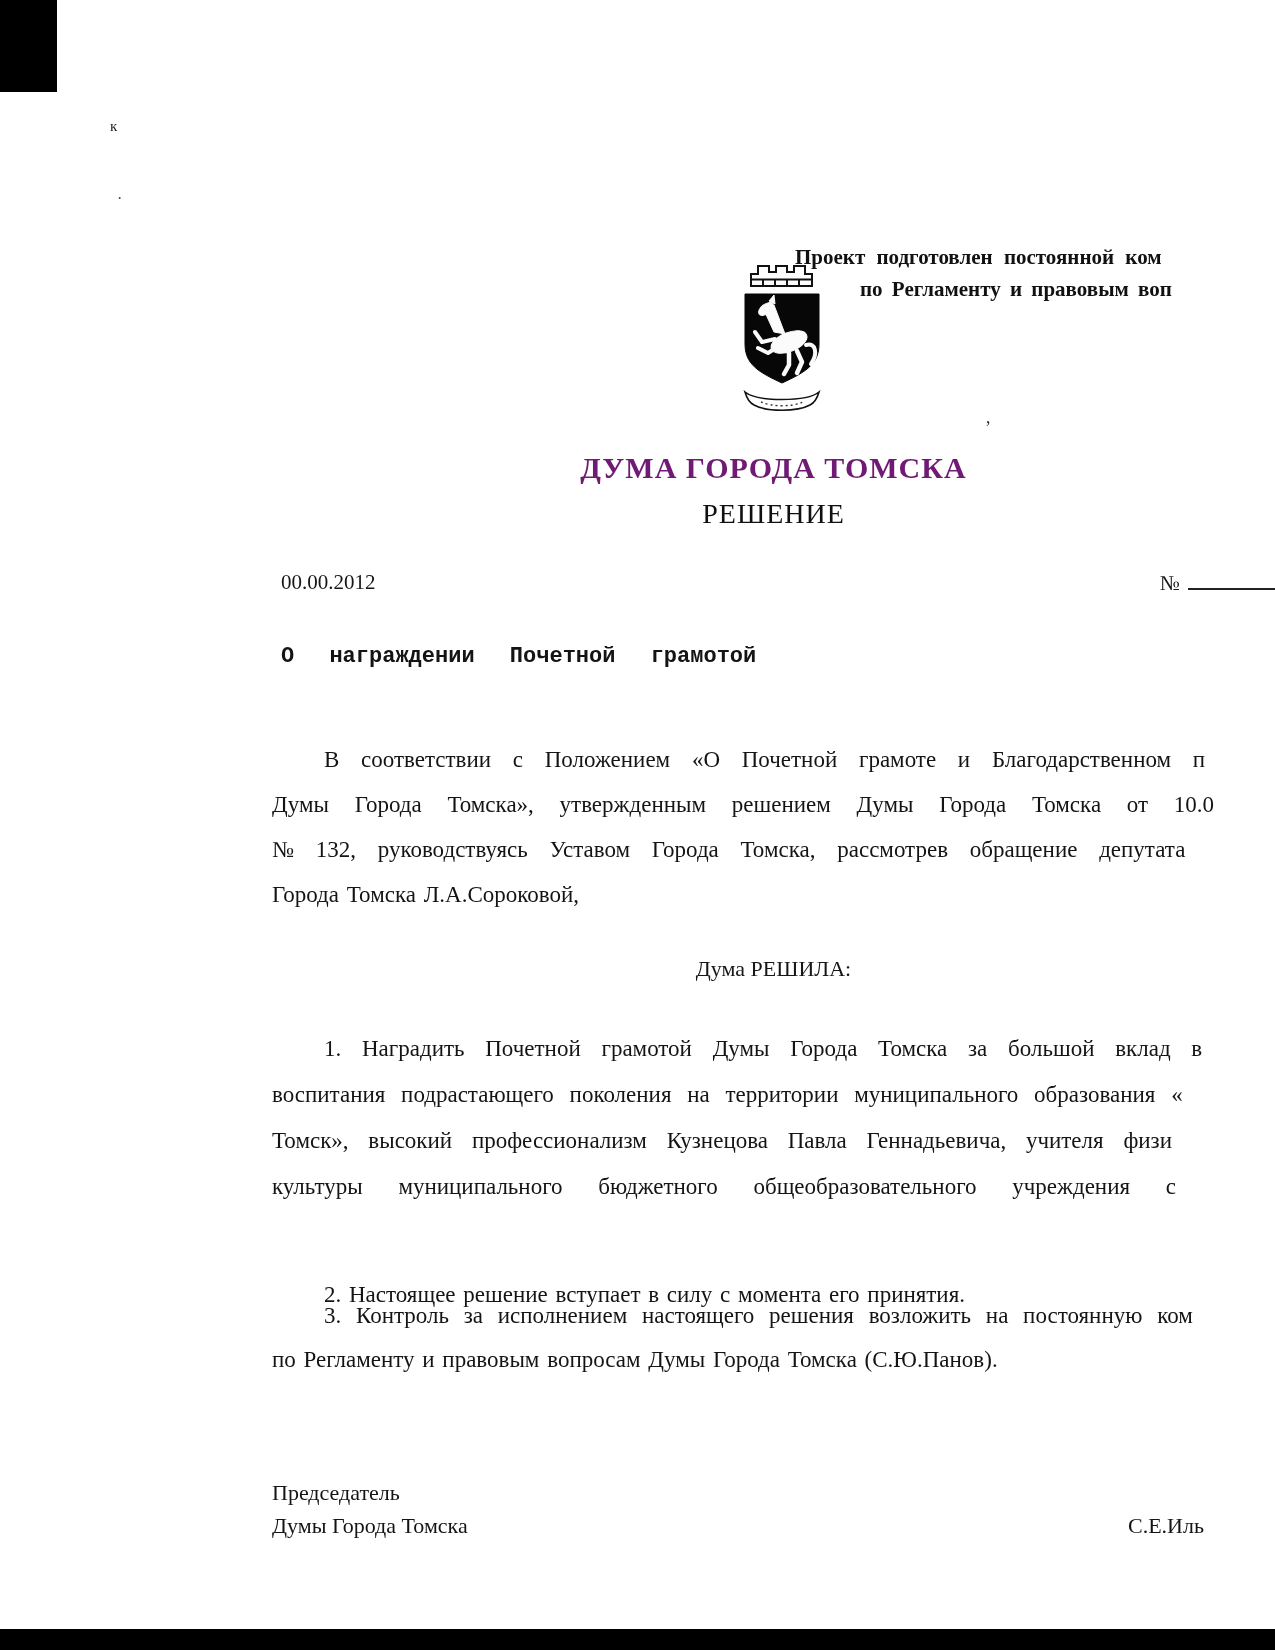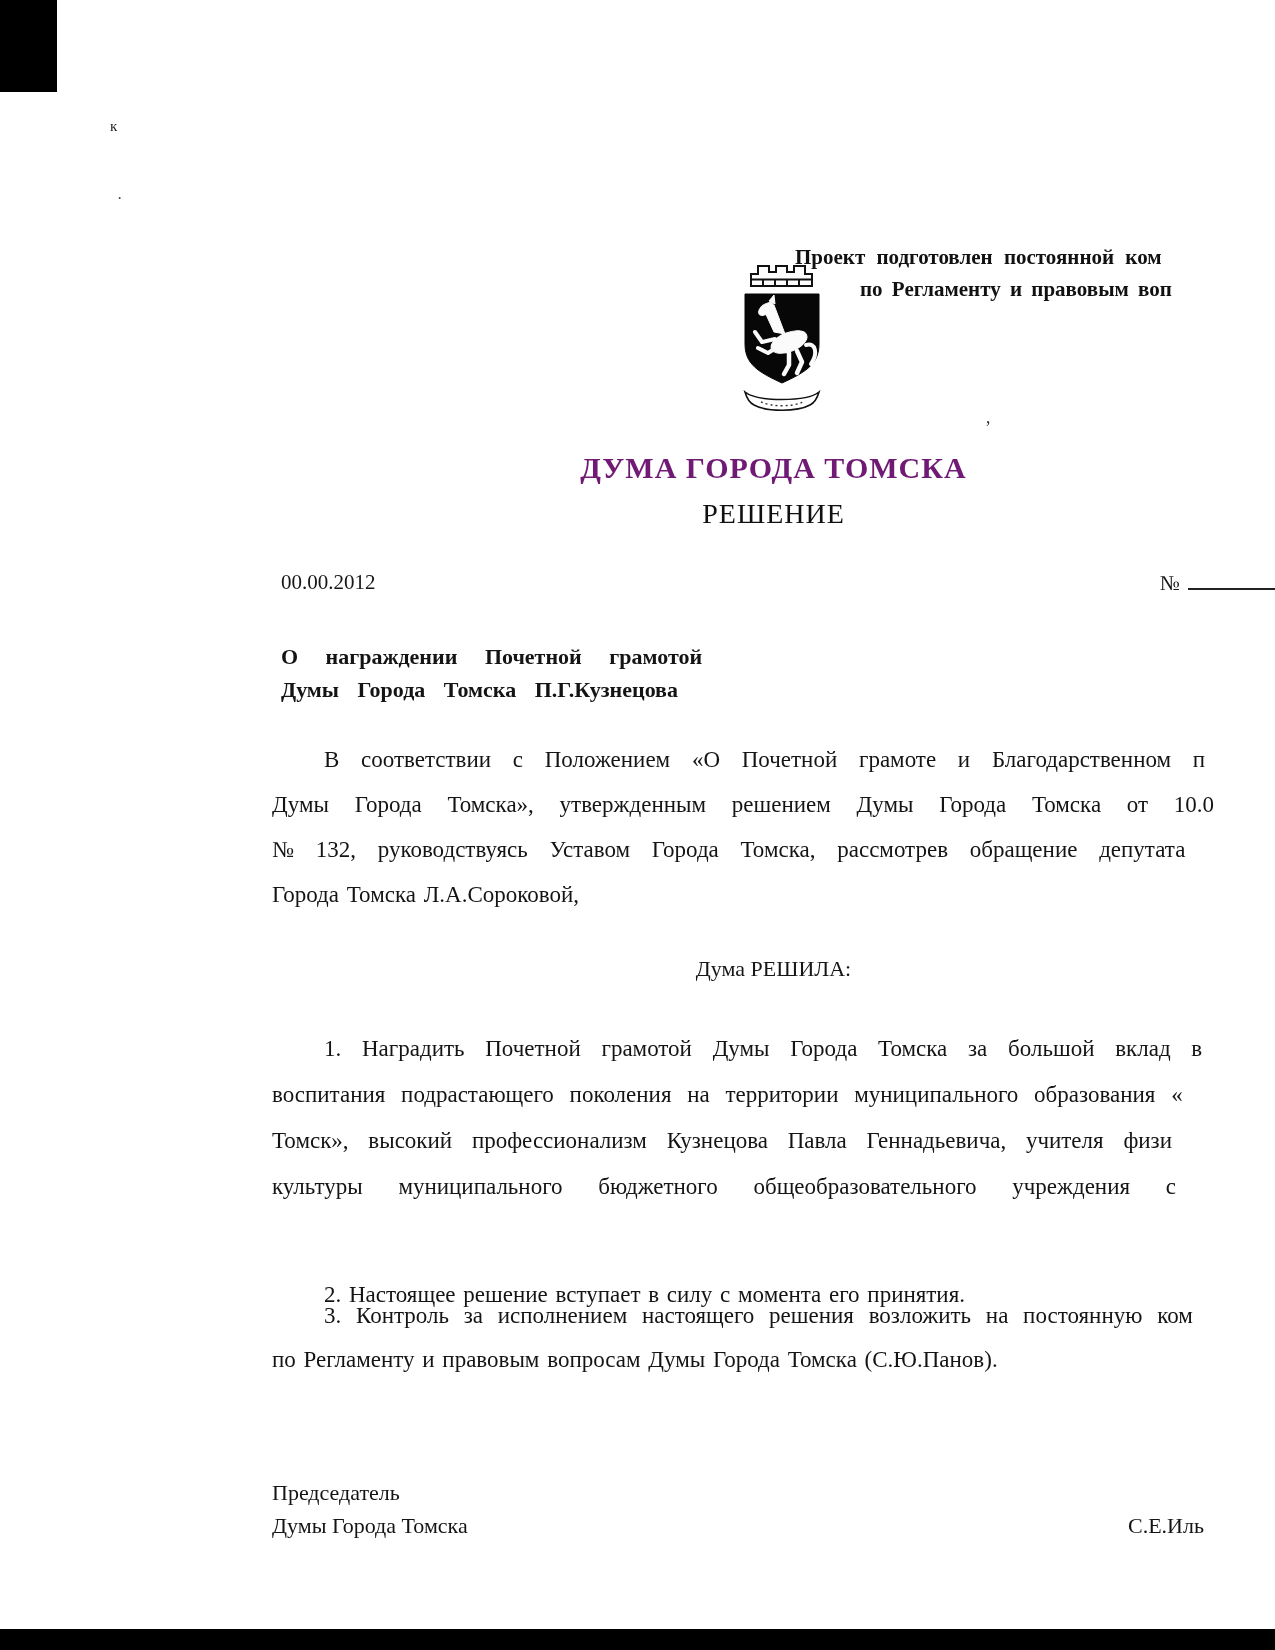--- a/index.html
+++ b/index.html
@@ -34,21 +34,21 @@
              font-size:30px; font-weight:700; letter-spacing:1px; color:#701a75;margin-top:8px; }
   .doctype { position:absolute; left:272px; width:1003px; top:498px; text-align:center;
              font-size:28px; font-weight:400; letter-spacing:1px; color:#101010; }
 
   
   .date   { position:absolute; left:281px; top:570px; font-size:21px; white-space:nowrap; }
   .number { position:absolute; left:1160px; top:570px; font-size:21px; white-space:nowrap; }
   .numline { display:inline-block; width:130px; height:20px; border-bottom:2px solid #222; margin-left:8px; }
 
   
-  .sub1 { left:281px; top:644px; font-size:22px; font-weight:700; word-spacing:22px; }
+  .sub1 { left:281px; top:644px; font-size:22px; font-weight:700; word-spacing:22px;font-family:Liberation Mono, monospace; }
   .sub2 { left:281px; top:677px; font-size:22px; font-weight:700; word-spacing:13px; }
 
   
   .p1 { left:324px; top:747px; word-spacing:16px; }
   .p2 { left:272px; top:792px; word-spacing:20px; }
   .p3 { left:272px; top:837px; word-spacing:16px; }
   .p4 { left:272px; top:882px; word-spacing:2px; }
 
   .heading { position:absolute; left:272px; width:1003px; top:956px; text-align:center; font-size:22px; }
 
@@ -114,21 +114,20 @@
 
   <div class="title">ДУМА ГОРОДА ТОМСКА</div>
   <div class="doctype">РЕШЕНИЕ</div>
 
   <div class="date">00.00.2012</div>
   <div class="number">
     <span>№</span><span class="numline"></span>
   </div>
 
   <div class="tl sub1">О награждении Почетной грамотой</div>
-  <div class="tl sub2">Думы Города Томска П.Г.Кузнецова</div>
 
   <div class="tl p1">В соответствии с Положением «О Почетной грамоте и Благодарственном п</div>
   <div class="tl p2">Думы Города Томска», утвержденным решением Думы Города Томска от 10.0</div>
   <div class="tl p3">№ 132, руководствуясь Уставом Города Томска, рассмотрев обращение депутата</div>
   <div class="tl p4">Города Томска Л.А.Сороковой,</div>
 
   <div class="heading">Дума РЕШИЛА:</div>
 
   <div class="tl i1a">1. Наградить Почетной грамотой Думы Города Томска за большой вклад в</div>
   <div class="tl i1b">воспитания подрастающего поколения на территории муниципального образования «</div>

